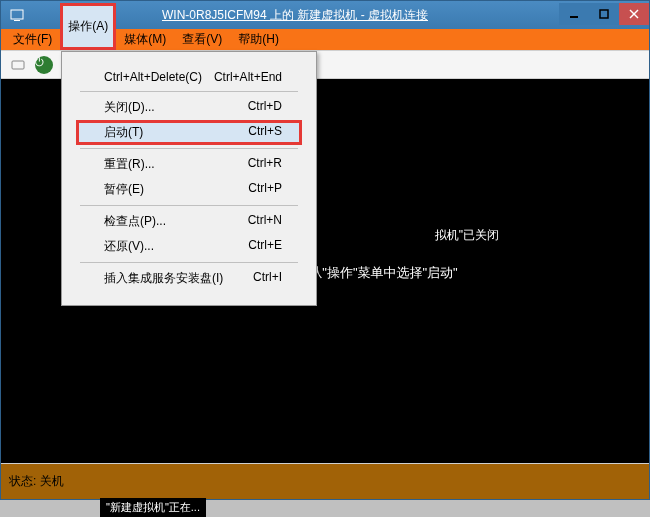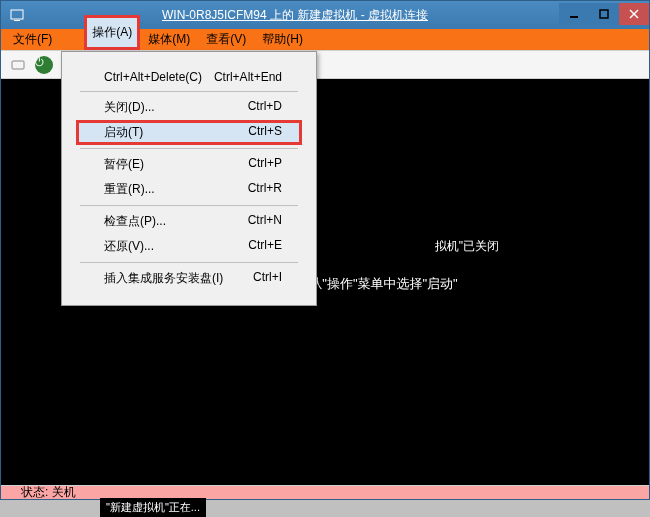--- a/index.html
+++ b/index.html
@@ -11,36 +11,36 @@
     .titlebar-icon { width: 16px; height: 16px; margin-right: 6px; display: flex; align-items: center; justify-content: center; }
     .titlebar-title { flex: 1; text-align: center; }
     .win-controls { display: flex; }
     .win-btn { width: 30px; height: 22px; display: flex; align-items: center; justify-content: center; margin-top: -3px; }
     .win-min { background: #3b7ab0; color: #000; }
     .win-max { background: #3b7ab0; color: #000; }
     .win-close { background: #c75050; color: #fff; }
     
     .menubar { background: #f97316; border-bottom: 1px solid #d0d0d0; height: 22px; display: flex; align-items: flex-end; padding-left: 4px; position: relative; }
     .menu-item { padding: 2px 8px; cursor: default; }
-    .menu-item.highlighted { border: 3px solid #e53935; padding: 6px 5px; background: #d6e5f3; margin-left: 24px; }
+    .menu-item.highlighted { border: 3px solid #e53935; padding: 12px 5px; background: #d6e5f3; }
     
     .toolbar { background: #f5f5f5; border-bottom: 1px solid #d0d0d0; height: 28px; display: flex; align-items: center; padding-left: 6px; gap: 4px; }
     .tool-btn { width: 22px; height: 22px; display: flex; align-items: center; justify-content: center; border-radius: 2px; }
     .tool-power { background: #2e7d32; color: #fff; border-radius: 50%; width: 18px; height: 18px; font-size: 11px; }
     
     .content { flex: 1; background: #000; position: relative; color: #fff; display: flex; flex-direction: column; align-items: center; justify-content: center; }
     .content-main { font-size: 20px; margin-top: -40px; }
     .content-sub { font-size: 13px; margin-top: 20px; }
     
     .dropdown { position: absolute; top: 22px; left: 60px; width: 256px; background: #f0f0f0; border: 1px solid #999; box-shadow: 2px 2px 4px rgba(0,0,0,0.3); z-index: 10; padding: 14px; }
     .dd-item { display: flex; justify-content: space-between; padding: 4px 20px 4px 28px; cursor: default; }
     .dd-item.highlighted { border: 3px solid #e53935; padding: 1px 17px 1px 25px; background: #d6e5f3; }
     .dd-sep { height: 1px; background: #c0c0c0; margin: 3px 4px; }
     
-    .statusbar { background: #fca5a5; border-top: 1px solid #d0d0d0; height: 14px; display: flex; align-items: center; padding-left: 20px; }
+    .statusbar { background: #a16207; border-top: 1px solid #d0d0d0; height: 36px; display: flex; align-items: center; padding-left: 8px; }
     
     .taskbar-hint { position: absolute; bottom: 0; left: 100px; color: #fff; font-size: 11px; background: #000; padding: 2px 6px; }
   </style>
 </head>
 <body>
 
 <div class="window">
 
   <div class="titlebar">
     <span class="titlebar-icon">
@@ -86,26 +86,26 @@
       <div class="dd-item">
         <span>关闭(D)...</span>
         <span>Ctrl+D</span>
       </div>
       <div class="dd-item highlighted">
         <span>启动(T)</span>
         <span>Ctrl+S</span>
       </div>
       <div class="dd-sep"></div>
       <div class="dd-item">
+        <span>重置(R)...</span>
+        <span>Ctrl+R</span>
+      </div>
+      <div class="dd-item">
         <span>暂停(E)</span>
         <span>Ctrl+P</span>
-      </div>
-      <div class="dd-item">
-        <span>重置(R)...</span>
-        <span>Ctrl+R</span>
       </div>
       <div class="dd-sep"></div>
       <div class="dd-item">
         <span>检查点(P)...</span>
         <span>Ctrl+N</span>
       </div>
       <div class="dd-item">
         <span>还原(V)...</span>
         <span>Ctrl+E</span>
       </div>

